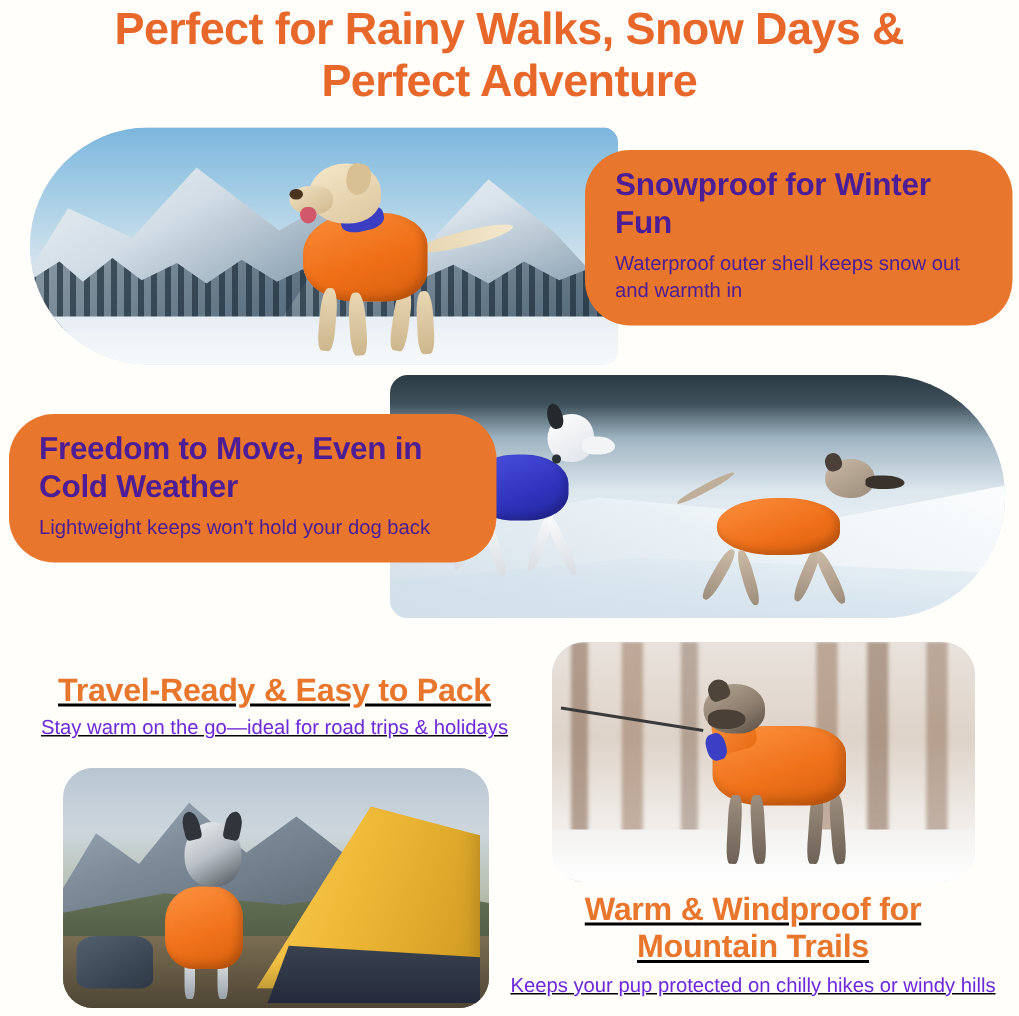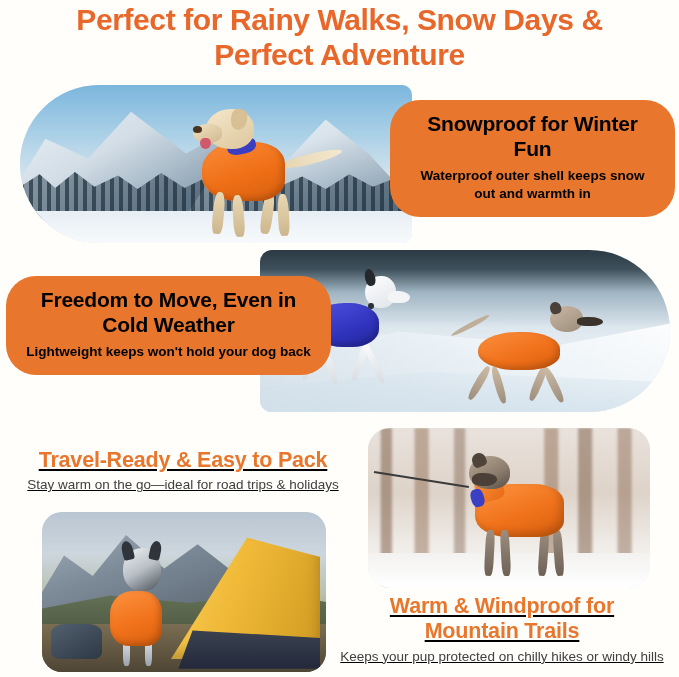--- a/index.html
+++ b/index.html
@@ -345,54 +345,53 @@
   }
   .dog4 .k1 { left: 24%; top: 62%; transform: rotate(3deg); }
   .dog4 .k2 { left: 34%; top: 62%; transform: rotate(-3deg); }
   .dog4 .k3 { left: 58%; top: 62%; transform: rotate(4deg); }
   .dog4 .k4 { left: 68%; top: 62%; transform: rotate(-4deg); }
 
   
   .callout {
     position: absolute;
     background: #e8762c;
-    color: #000000;
+    color: #4c1d95;
     border-radius: 30px;
     padding: 12px 20px 14px 20px;
-    text-align: center;
   }
   .callout .c-title {
     font-size: 21px;
     font-weight: bold;
     line-height: 1.18;
     letter-spacing: -0.2px;
     margin-bottom: 5px;
   }
   .callout .c-sub {
     font-size: 13.5px;
     line-height: 1.35;
-    font-weight: bold;
+    font-weight: normal;
   }
 
   .callout1 { left: 390px; top: 100px; width: 285px; }
   .callout2 { left: 6px; top: 276px; width: 325px; }
   .callout2 .c-title { font-size: 21px; }
   .callout2 .c-sub { font-size: 13.5px; }
 
   
   .plainblock { position: absolute; text-align: center; text-decoration: underline; }
   .plainblock .p-title {
     color: #e8762c;
     font-size: 21.5px;
     font-weight: bold;
     line-height: 1.18;
     letter-spacing: -0.2px;
   }
   .plainblock .p-sub {
-    color: #404040;
+    color: #6d28d9;
     font-size: 13.5px;
     line-height: 1.35;
     margin-top: 3px;
   }
 
   .block3 { left: 4px; top: 448px; width: 358px; }
   .block4 { left: 325px; top: 594px; width: 354px; }
 
   .nowrap { white-space: nowrap; }
 </style>

